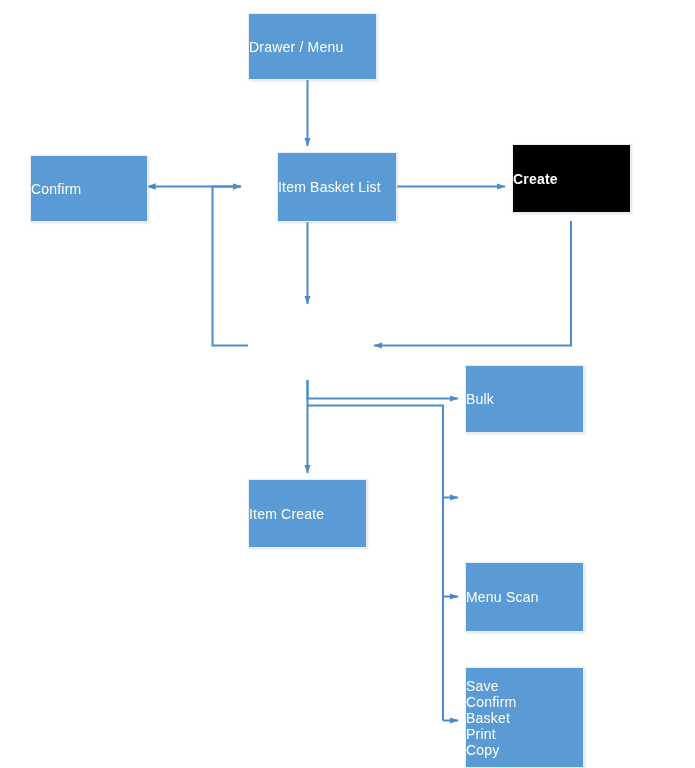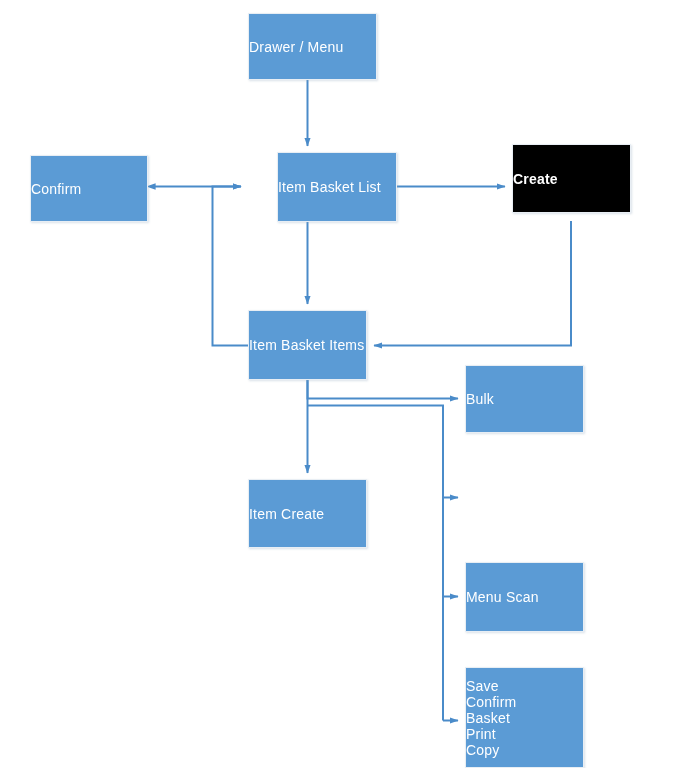--- a/index.html
+++ b/index.html
@@ -97,23 +97,20 @@
   </div>
   <div class="node" style="left: 30px; top: 155px; width: 118px; height: 67px; background: rgb(91, 155, 213); border-color: rgb(232, 238, 244); color: rgb(255, 255, 255);">
     <span class="label">Confirm</span>
   </div>
   <div class="node" style="left: 248px; top: 152px; width: 120px; height: 70px; background: rgb(91, 155, 213); border-color: rgb(232, 238, 244); color: rgb(255, 255, 255); margin-left: 29px;">
     <span class="label">Item Basket List</span>
   </div>
   <div class="node" style="left: 512px; top: 144px; width: 119px; height: 69px; background: #000000; border-color: rgb(232, 238, 244); color: rgb(255, 255, 255); font-weight: bold;">
     <span class="label">Create</span>
   </div>
-  <div class="node" style="left: 248px; top: 310px; width: 119px; height: 70px; background: rgb(91, 155, 213); border-color: rgb(232, 238, 244); color: rgb(255, 255, 255);">
-    <span class="label">Item Basket Items</span>
-  </div>
   <div class="node" style="left: 465px; top: 365px; width: 119px; height: 68px; background: rgb(91, 155, 213); border-color: rgb(232, 238, 244); color: rgb(255, 255, 255);">
     <span class="label">Bulk</span>
   </div>
   <div class="node" style="left: 248px; top: 479px; width: 119px; height: 69px; background: rgb(91, 155, 213); border-color: rgb(232, 238, 244); color: rgb(255, 255, 255);">
     <span class="label">Item Create</span>
   </div>
   <div class="node" style="left: 465px; top: 562px; width: 119px; height: 70px; background: rgb(91, 155, 213); border-color: rgb(232, 238, 244); color: rgb(255, 255, 255);">
     <span class="label">Menu Scan</span>
   </div>
   <div class="node node-multiline" style="left: 465px; top: 667px; width: 119px; height: 101px; background: rgb(91, 155, 213); border-color: rgb(232, 238, 244); color: rgb(255, 255, 255);">

